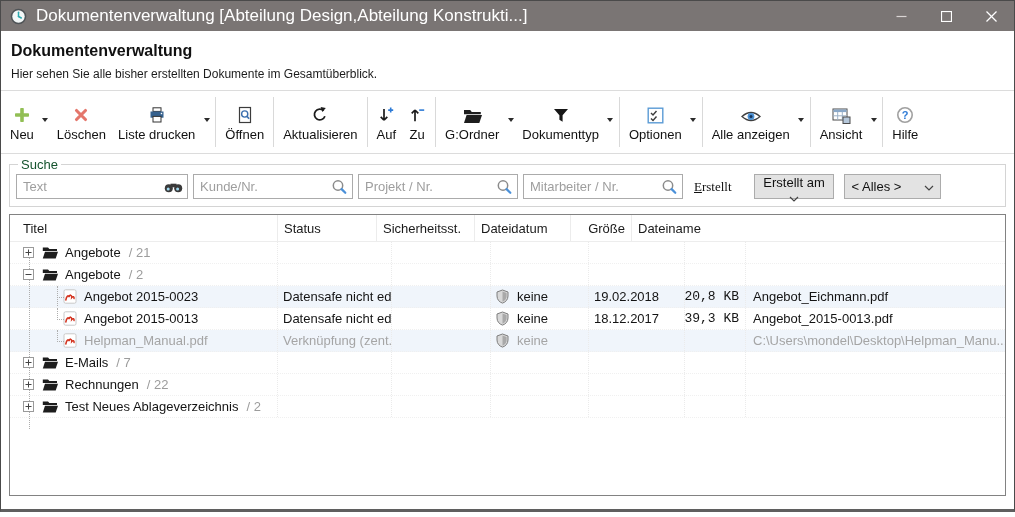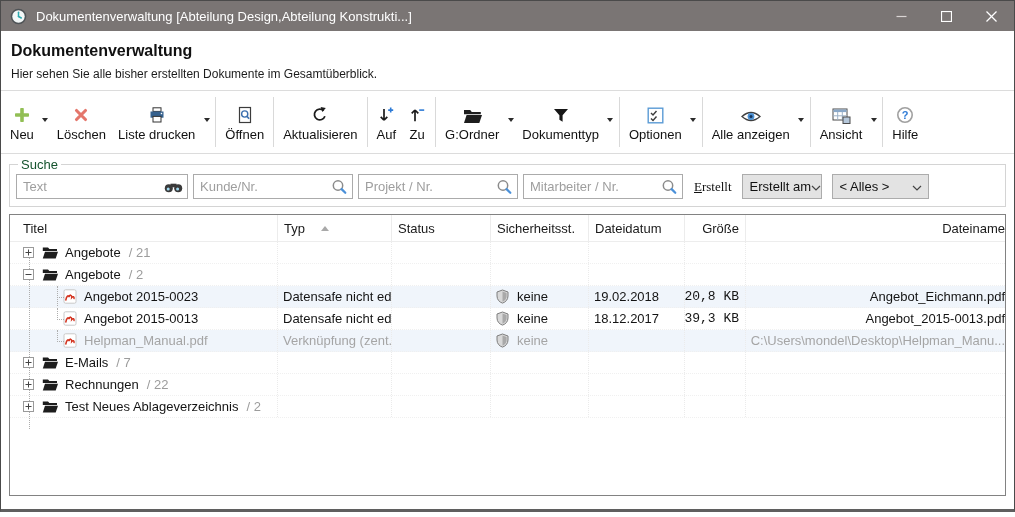--- a/index.html
+++ b/index.html
@@ -2,21 +2,21 @@
 <html><head>
 <meta charset="utf-8">
 <style>
   html,body{margin:0;padding:0;background:#fff;}
   body{font-family:"Liberation Sans",sans-serif;width:1015px;height:517px;overflow:hidden;}
   .window{position:relative;width:1013px;height:508px;border:1px solid #4a4a4a;border-bottom:3px solid #5f5f5f;background:#fff;box-sizing:content-box;}
 
   
   .titlebar{height:30px;background:#7a7574;display:flex;align-items:center;}
   .app-icon{margin-left:9px;display:flex;align-items:center;}
-  .title-text{margin-left:9px;font-size:13px;color:#fff;white-space:nowrap;}
+  .title-text{margin-left:9px;font-size:17px;color:#fff;white-space:nowrap;}
   .win-controls{margin-left:auto;display:flex;height:100%;}
   .win-btn{width:45px;height:100%;display:flex;align-items:center;justify-content:center;cursor:default;}
 
   
   .header{height:60px;box-sizing:border-box;padding:11px 10px 0;border-bottom:1px solid #dcdcdc;}
   .header h1{margin:0;font-size:16px;font-weight:bold;color:#111;}
   .header p{margin:7px 0 0;font-size:12px;color:#1c1c1c;}
 
   
   .toolbar{height:63px;box-sizing:border-box;display:flex;align-items:center;padding:0 3px;border-bottom:1px solid #dcdcdc;}
@@ -34,36 +34,36 @@
   .search-row{display:flex;align-items:center;gap:5px;}
   .search-field{position:relative;display:flex;align-items:center;}
   .search-field input{height:25px;box-sizing:border-box;border:1px solid #ababab;font-family:"Liberation Sans",sans-serif;font-size:13px;padding:0 24px 0 6px;color:#333;outline:none;}
   .search-field input::placeholder{color:#9e9e9e;}
   .f-text input{width:172px;}
   .f-std input{width:160px;}
   .field-icon{position:absolute;right:5px;top:50%;transform:translateY(-50%);display:flex;}
   .erstellt-label{font-size:13px;color:#111;margin-left:6px;display:inline-block;white-space:nowrap;font-family:Liberation Serif, serif;}
   .erstellt-label::first-letter{text-decoration:underline;}
   .select{height:25px;box-sizing:border-box;background:#e3e3e3;border:1px solid #acacac;display:flex;align-items:center;justify-content:space-between;padding:0 6px 0 7px;font-size:13px;color:#111;cursor:default;white-space:nowrap;}
-  .sel-erstellt{width:80px;margin-left:5px;}
+  .sel-erstellt{width:80px;margin-left:17px;flex-direction:column;}
   .sel-zeitraum{width:97px;margin-left:5px;}
 
   
   .table-wrap{margin:7px 8px 0;border:1px solid #828282;height:282px;box-sizing:border-box;display:flex;flex-direction:column;overflow:hidden;background:#fff;}
   .thead{display:flex;height:26px;flex:none;border-bottom:1px solid #ededed;}
   .th{font-size:13px;color:#1a1a1a;box-sizing:border-box;display:flex;align-items:center;height:100%;padding-left:6px;border-right:1px solid #ececec;cursor:default;}
   .th:last-child{border-right:none;}
   .sort-asc{width:0;height:0;border-left:4px solid transparent;border-right:4px solid transparent;border-bottom:5px solid #a9a9a9;margin-left:16px;}
   .c-titel{width:268px;flex:none;}
   .c-typ{width:114px;flex:none;}
   .c-status{width:99px;flex:none;}
   .c-sich{width:98px;flex:none;}
   .c-datum{width:96px;flex:none;text-align:center;}
   .c-groesse{width:61px;flex:none;}
-  .c-dateiname{flex:1;min-width:0;justify-content:flex-end;}
+  .c-dateiname{flex:1;min-width:0;}
   .th.c-groesse{justify-content:flex-end;padding-right:6px;padding-left:0;}
   .th.c-titel{padding-left:13px;}
 
   .tbody{position:relative;flex:1;}
   .tree-vline{position:absolute;left:19px;top:11px;height:176px;border-left:1px dotted #adadad;z-index:3;pointer-events:none;}
   .row{display:flex;height:22px;align-items:stretch;border-bottom:1px dotted #f0f0f0;box-sizing:border-box;background:#fff;}
   .row.tinted{background:#f0f5fb;}
   .cell{box-sizing:border-box;display:flex;align-items:center;font-size:13px;color:#141414;overflow:hidden;white-space:nowrap;border-right:1px dotted #ebebeb;padding-left:5px;}
   .cell.c-dateiname{border-right:none;padding-left:7px;}
   .cell.c-groesse{justify-content:flex-end;padding-right:6px;padding-left:0;font-family:Liberation Mono, monospace;}
@@ -346,24 +346,20 @@
             </svg></span>
       </div>
     </div>
   </fieldset>
 
   <div class="table-wrap">
     <div class="thead">
       <div class="th c-titel">
           <span>Titel</span>
         </div>
-      <div class="th c-typ">
-          <span>Typ</span>
-          <span class="sort-asc"></span>
-        </div>
       <div class="th c-status">
           <span>Status</span>
         </div>
       <div class="th c-sich">
           <span>Sicherheitsst.</span>
         </div>
       <div class="th c-datum">
           <span>Dateidatum</span>
         </div>
       <div class="th c-groesse">

